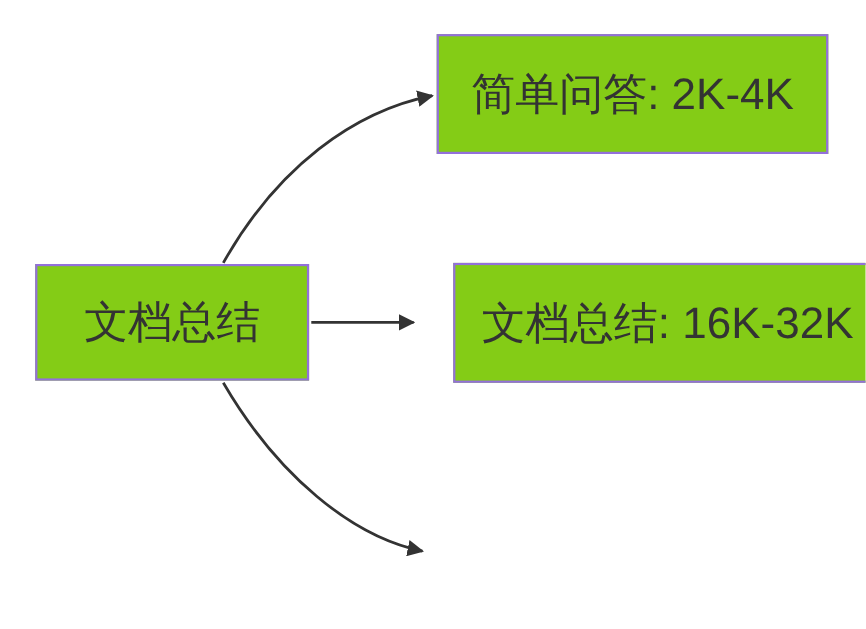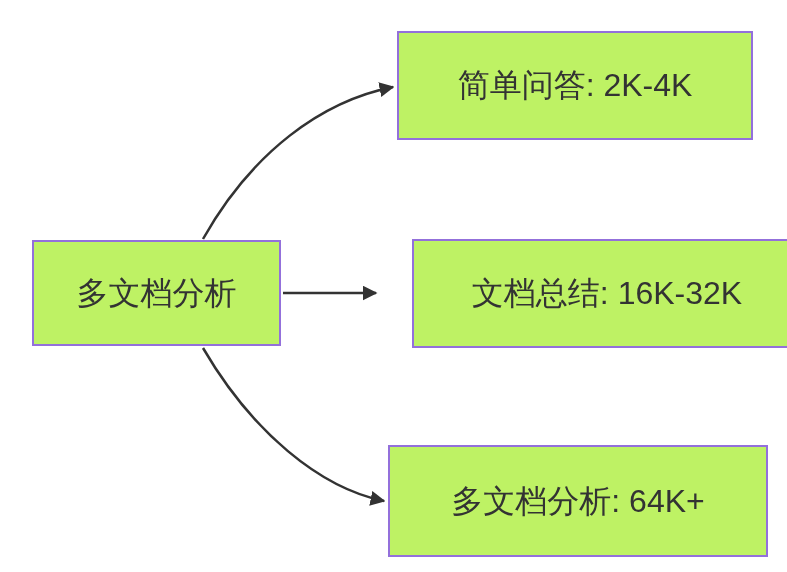--- a/index.html
+++ b/index.html
@@ -23,27 +23,27 @@
     height: 572px;
   }
   .edge {
     fill: none;
     stroke: #333333;
     stroke-width: 2.5;
   }
   .node {
     position: absolute;
     box-sizing: border-box;
-    background: #bef264;
+    background: #84cc16;
     border: 2px solid #9370DB;
     display: flex;
     align-items: center;
     justify-content: center;
     color: #333333;
-    font-size: 32px;
+    font-size: 40px;
     line-height: 1.2;
     white-space: nowrap;
   }
   .node-root        { left: 32px;  top: 240px; width: 249px; height: 106px; }
   .node-simple-qa   { left: 397px; top: 31px;  width: 356px; height: 109px; }
   .node-doc-summary { left: 380px; top: 239px; width: 390px; height: 109px; margin-left: 32px; }
   .node-multi-doc   { left: 388px; top: 445px; width: 380px; height: 112px; }
 </style>
 </head>
 <body>
@@ -55,28 +55,25 @@
       <marker id="arrowhead" viewBox="0 0 10 10" refX="9" refY="5" markerWidth="6" markerHeight="6" orient="auto-start-reverse">
         <path d="M 0 0 L 10 5 L 0 10 z" fill="#333333"></path>
       </marker>
     </defs>
     <path class="edge" d="M 203 239 C 252 152, 322 101, 393 87" marker-end="url(#arrowhead)"></path>
     <path class="edge" d="M 283 293 L 376 293" marker-end="url(#arrowhead)"></path>
     <path class="edge" d="M 203 348 C 252 432, 320 488, 384 501" marker-end="url(#arrowhead)"></path>
   </svg>
 
   <div class="node node-root">
-    <span>多文档分析</span>
+    <span>文档总结</span>
   </div>
 
   <div class="node node-simple-qa">
     <span>简单问答: 2K-4K</span>
   </div>
 
   <div class="node node-doc-summary">
     <span>文档总结: 16K-32K</span>
   </div>
 
-  <div class="node node-multi-doc">
-    <span>多文档分析: 64K+</span>
-  </div>
 
 </div>
 
 </body></html>

